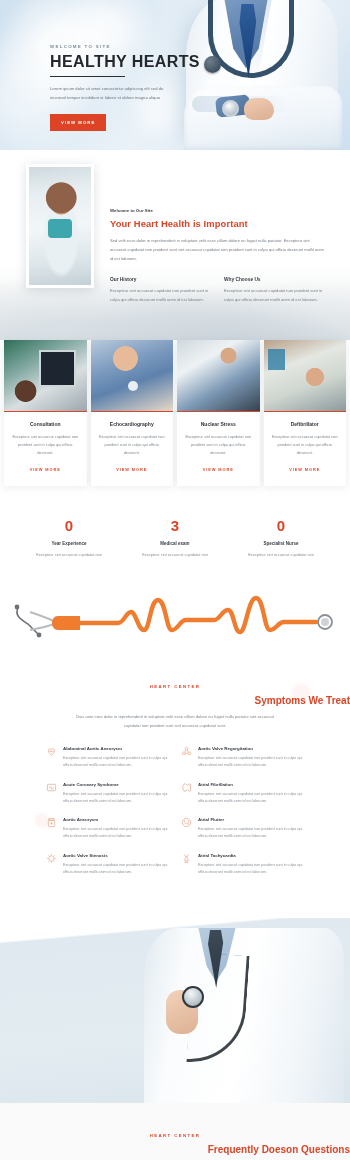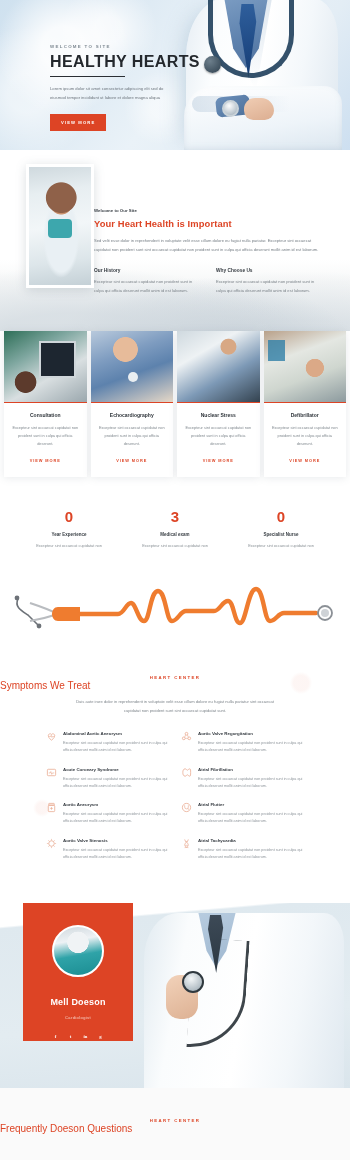--- a/index.html
+++ b/index.html
@@ -123,21 +123,21 @@
       radial-gradient(circle at 52% 26%, #8f6149 0 16%, rgba(143,97,73,0) 17%),
       radial-gradient(circle at 52% 31%, #c9906c 0 12%, rgba(201,144,108,0) 13%),
       radial-gradient(ellipse at 52% 60%, #e9f0f4 0 34%, rgba(233,240,244,0) 40%),
       linear-gradient(172deg,#cfd9de 0%,#e7eef1 22%,#f2f6f8 50%,#dde6ea 78%,#c4d0d6 100%);
       position:relative;
   }
   .about-photo-img:after{
     content:"";position:absolute;left:30%;top:44%;width:40%;height:16%;
     background:#1e9aa0;border-radius:4px;opacity:.85;
   }
-  .about-copy{padding-top:24px;flex:1;}
+  .about-copy{padding-left:16px;padding-top:24px;flex:1;}
   .about-kicker{font-size:4.4px;font-weight:700;color:#3e444a;}
   .about-title{
     font-size:9.4px;font-weight:700;color:#dd4425;margin-top:5px;letter-spacing:.1px;
   }
   .about-text{font-size:4.1px;line-height:2.2;margin-top:7px;color:#767e85;}
   .about-cols{display:flex;gap:14px;margin-top:14px;}
   .about-col{flex:1;}
   .about-col h4{font-size:4.8px;font-weight:700;color:#343a40;}
   .about-col p{font-size:4.1px;line-height:2.1;margin-top:5px;color:#7b8288;}
 
@@ -185,21 +185,21 @@
     background:
       radial-gradient(circle at 86% 12%, rgba(221,68,37,.05) 0 2%, rgba(221,68,37,0) 3%),
       radial-gradient(circle at 12% 62%, rgba(221,68,37,.05) 0 1.6%, rgba(221,68,37,0) 2.6%),
       #fff;
   }
   .sec-kicker{
     text-align:center;font-size:4.3px;letter-spacing:1.4px;font-weight:700;
     color:#dd4425;text-transform:uppercase;
   }
   .sec-title{
-    text-align:left;font-size:10px;font-weight:400;color:#dd4425;
+    text-align:right;font-size:10px;font-weight:700;color:#dd4425;margin-top:6px;
   }
   .sec-sub{
     text-align:center;font-size:4.1px;line-height:2.1;color:#7e858b;
     width:215px;margin:7px auto 0;
   }
   .sym-grid{display:flex;gap:12px;padding:16px 46px 0;}
   .sym-col{flex:1;}
   .sym-item{display:flex;gap:6px;margin-bottom:12px;}
   .sym-ico{flex:0 0 11px;height:11px;color:#e8a489;}
   .sym-ico svg{width:11px;height:11px;display:block;}
@@ -502,31 +502,20 @@
   <section class="doctor">
     <div class="doctor-bg"></div>
     <div class="doc-photo">
       <div class="doc-coat"></div>
       <div class="doc-shirt"></div>
       <div class="doc-tie"></div>
       <div class="doc-steth-tube"></div>
       <div class="doc-hand"></div>
       <div class="doc-bell"></div>
     </div>
-    <div class="doc-card">
-      <div class="doc-avatar"></div>
-      <div class="doc-name">Mell Doeson</div>
-      <div class="doc-role">Cardiologist</div>
-      <div class="doc-social">
-        <span>f</span>
-        <span>t</span>
-        <span>in</span>
-        <span>g</span>
-      </div>
-    </div>
   </section>
 
   <section class="faq">
     <div class="sec-kicker">HEART CENTER</div>
     <h2 class="sec-title">Frequently Doeson Questions</h2>
 
   </section>
 
 </div>
 

